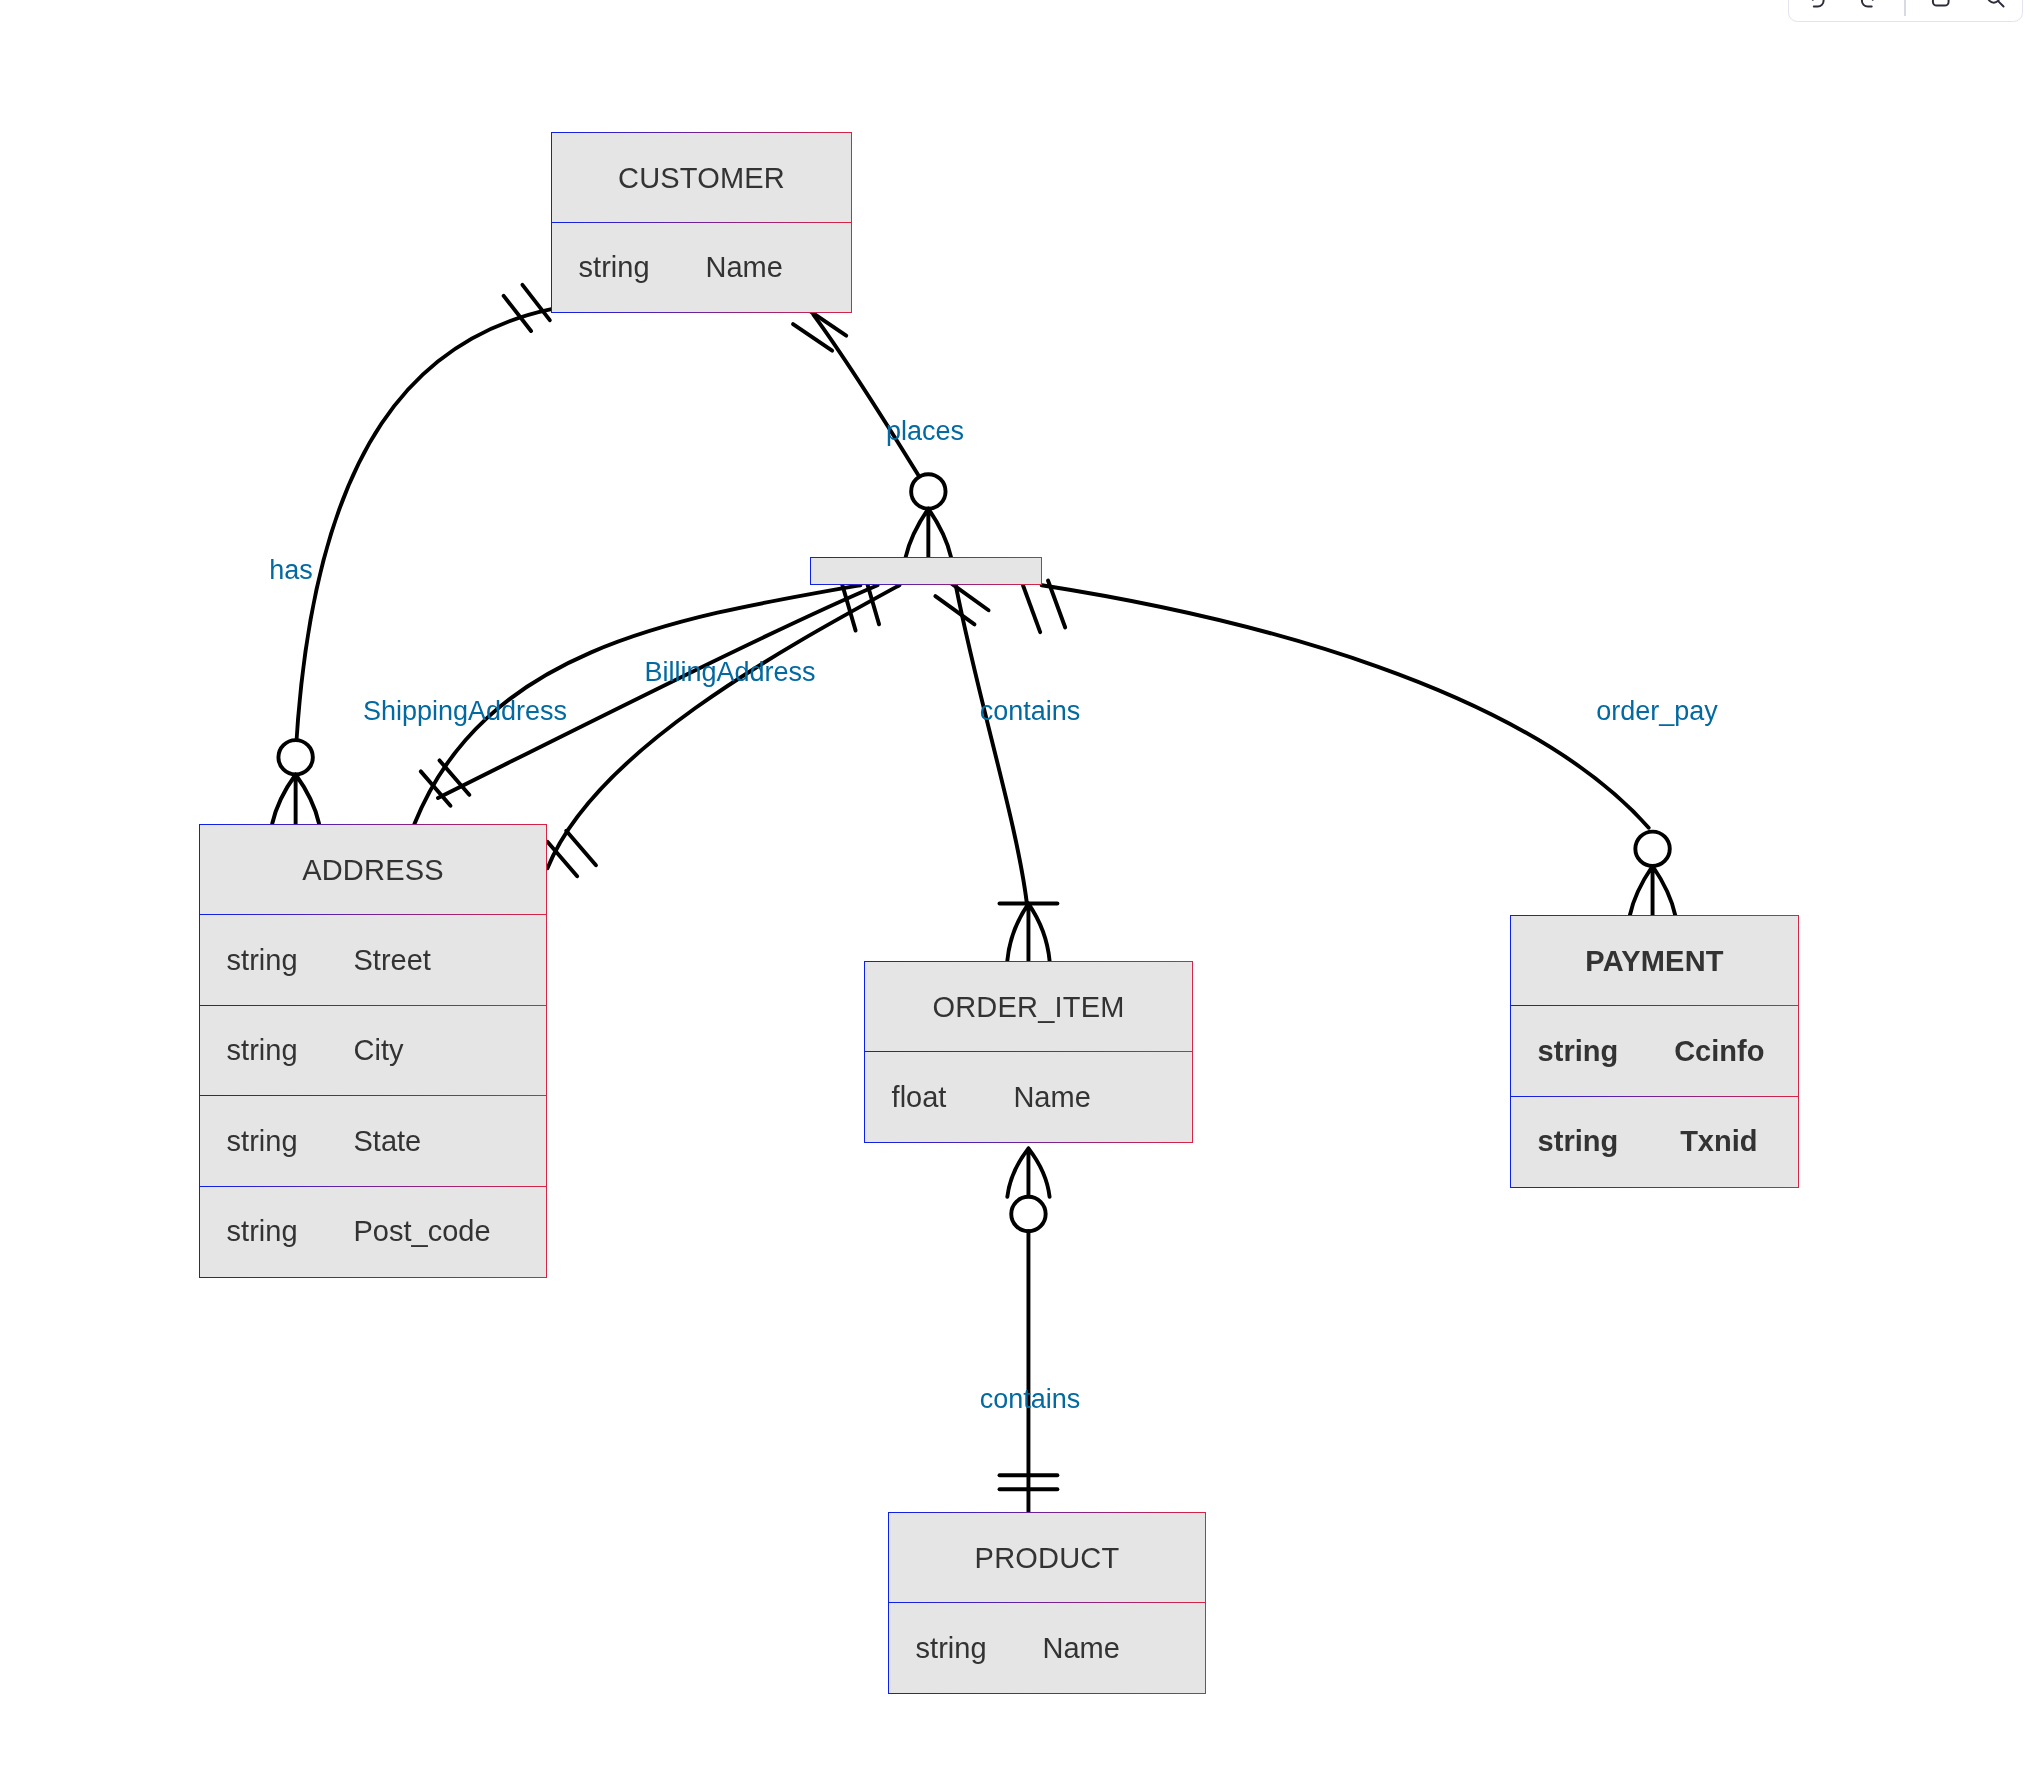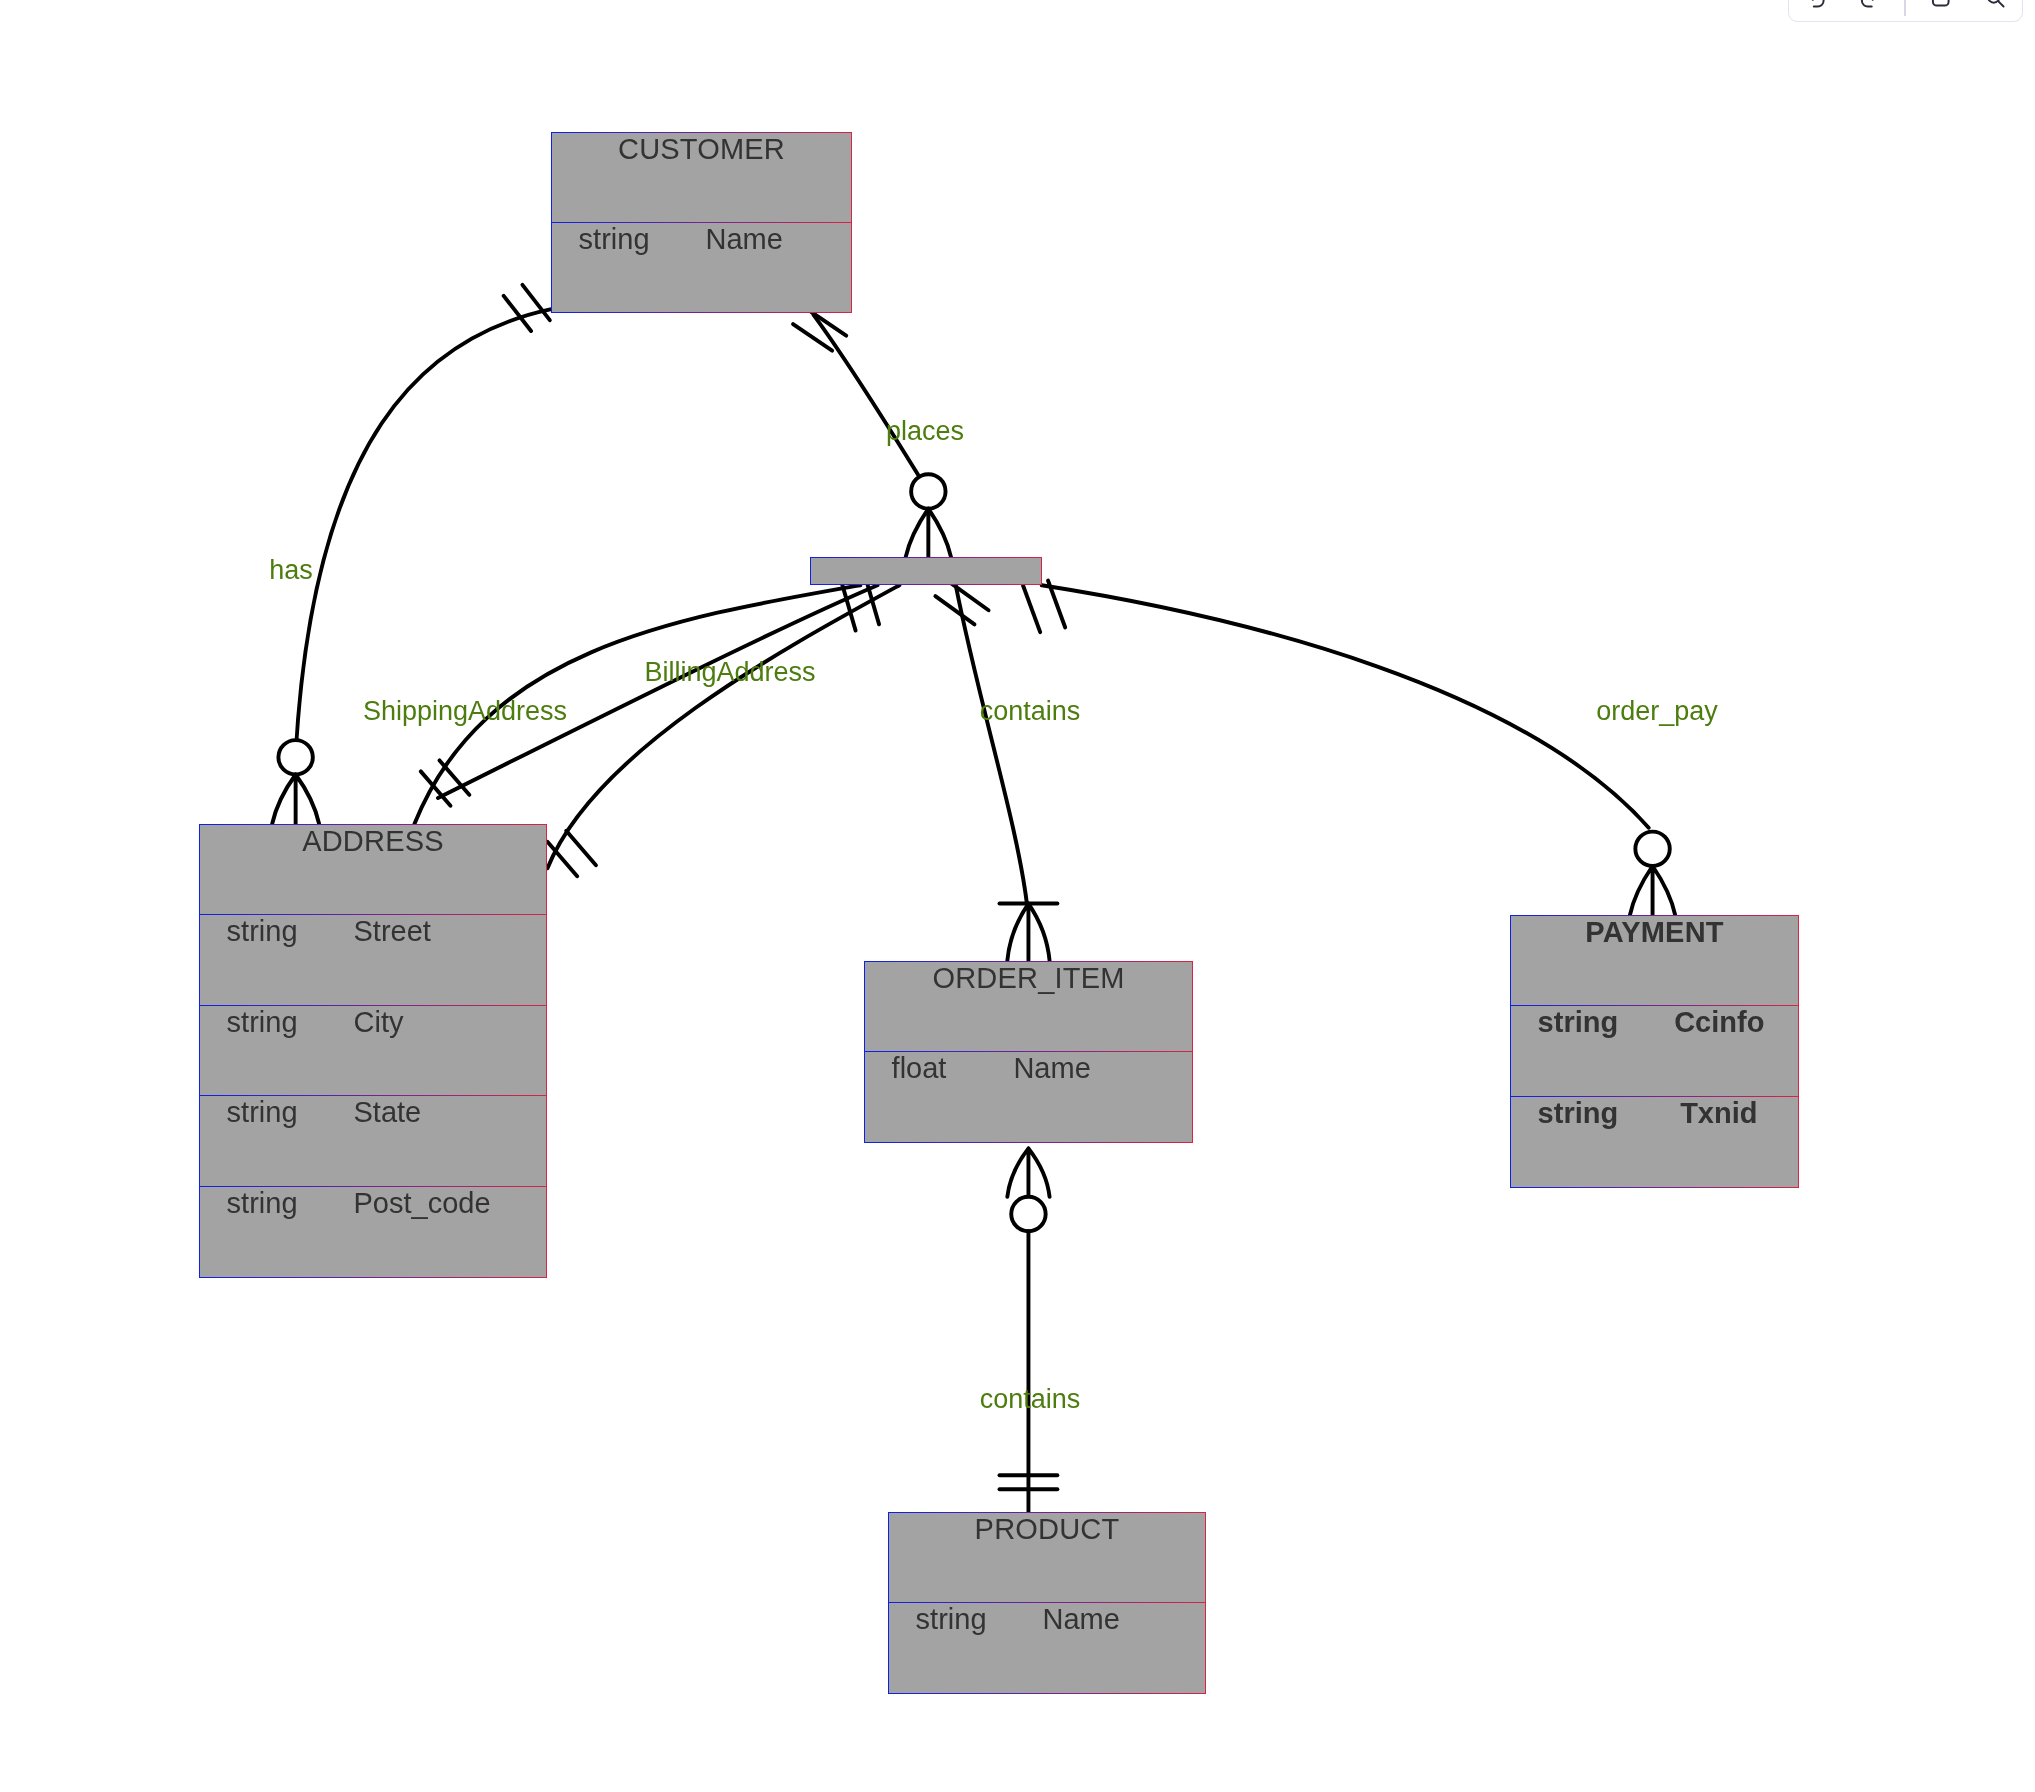--- a/index.html
+++ b/index.html
@@ -53,25 +53,25 @@
   
   .entity {
     position: absolute;
     box-sizing: border-box;
     background: #ffffff;
     z-index: 5;
   }
   .erow {
     position: relative;
     box-sizing: border-box;
-    background: #a3a3a3;
+    background: #e5e5e5;
     border: 1.6px solid transparent;
     border-image: linear-gradient(to right, #0b21e8, #d92444) 1;
     display: flex;
-    align-items: flex-start;
+    align-items: center;
   }
   .erow.title {
     justify-content: center;
   }
   .etitle {
     font-size: 29px;
     color: #333333;
     letter-spacing: 0.2px;
   }
   .etype {
@@ -82,21 +82,21 @@
   }
   .ename {
     font-size: 29px;
     color: #333333;
     padding-left: 56px;
     flex: 0 0 auto;
   }
   .rel-label {
     position: absolute;
     font-size: 27px;
-    color: #4d7c0f;
+    color: #0369a1;
     white-space: nowrap;
     transform: translate(-50%, -50%);
     z-index: 6;
     background: transparent;
   }
 </style>
 </head>
 <body>
 
 <svg id="canvas" viewBox="0 0 2602 2292">

